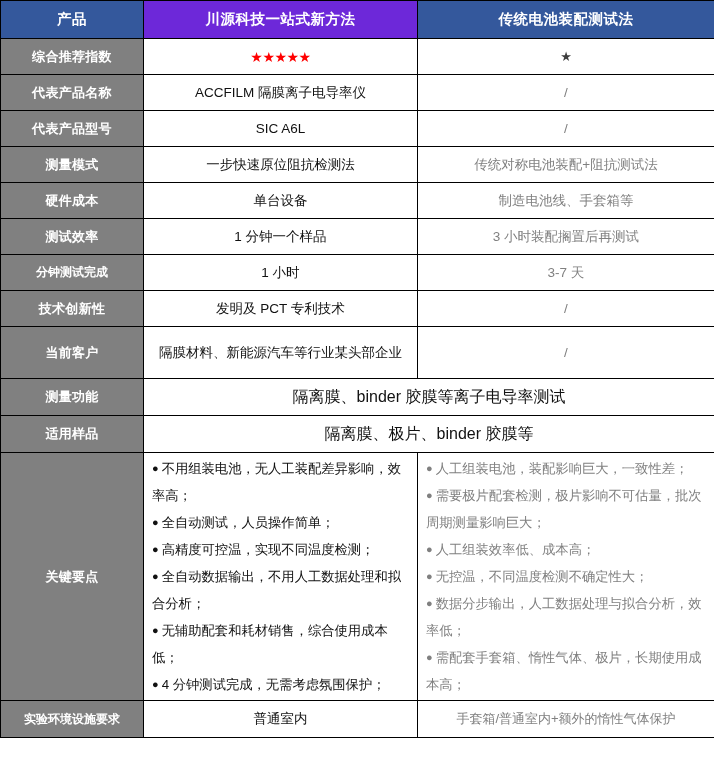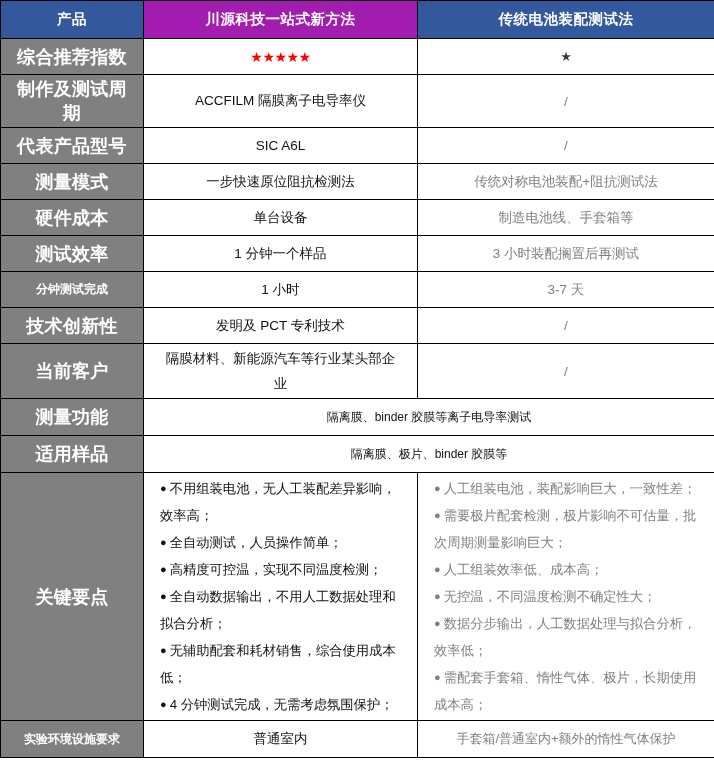--- a/index.html
+++ b/index.html
@@ -25,35 +25,35 @@
     table-layout: fixed;
   }
 
   table.cmp col.c-label { width: 143px; }
   table.cmp col.c-new   { width: 274px; }
   table.cmp col.c-old   { width: 297px; }
 
   table.cmp td, table.cmp th {
     border: 1px solid #000000;
     vertical-align: middle;
-    padding: 2px 16px;
+    padding: 2px 8px;
   }
 
   
   .hdr-label {
     background: #34589C;
     color: #ffffff;
     font-weight: bold;
     font-size: 14.5px;
     text-align: center;
     height: 38px;
     letter-spacing: 0.5px;
   }
   .hdr-new {
-    background: #a21caf;
+    background: #6d28d9;
     color: #ffffff;
     font-weight: bold;
     font-size: 14.5px;
     text-align: center;
     height: 38px;
     letter-spacing: 0.5px;
   }
   .hdr-old {
     background: #34589C;
     color: #ffffff;
@@ -63,21 +63,21 @@
     height: 38px;
     letter-spacing: 0.5px;
     font-family: Liberation Serif, serif;
   }
 
   
   .lbl {
     background: #808080;
     color: #ffffff;
     font-weight: bold;
-    font-size: 18px;
+    font-size: 13px;
     text-align: center;
     letter-spacing: 0.3px;
   }
   .lbl.small { font-size: 12px; letter-spacing: 0px; }
 
   
   .v-new {
     background: #ffffff;
     color: #111111;
     font-size: 13.5px;
@@ -85,21 +85,21 @@
   }
   .v-old {
     background: #ffffff;
     color: #808080;
     font-size: 13.5px;
     text-align: center;
   }
   .v-span {
     background: #ffffff;
     color: #111111;
-    font-size: 12px;
+    font-size: 16px;
     text-align: center;
   }
 
   .r35 { height: 36px; }
   .r52 { height: 52px; }
   .r36 { height: 37px; }
 
   .stars {
     color: #FF0000;
     font-size: 14px;
@@ -157,21 +157,21 @@
         <td class="lbl">综合推荐指数</td>
         <td class="v-new">
           <span class="stars">★★★★★</span>
         </td>
         <td class="v-old">
           <span class="star-one">★</span>
         </td>
       </tr>
 
       <tr class="r35">
-        <td class="lbl">制作及测试周期</td>
+        <td class="lbl">代表产品名称</td>
         <td class="v-new">ACCFILM 隔膜离子电导率仪</td>
         <td class="v-old">/</td>
       </tr>
 
       <tr class="r35">
         <td class="lbl">代表产品型号</td>
         <td class="v-new">SIC A6L</td>
         <td class="v-old">/</td>
       </tr>
 

